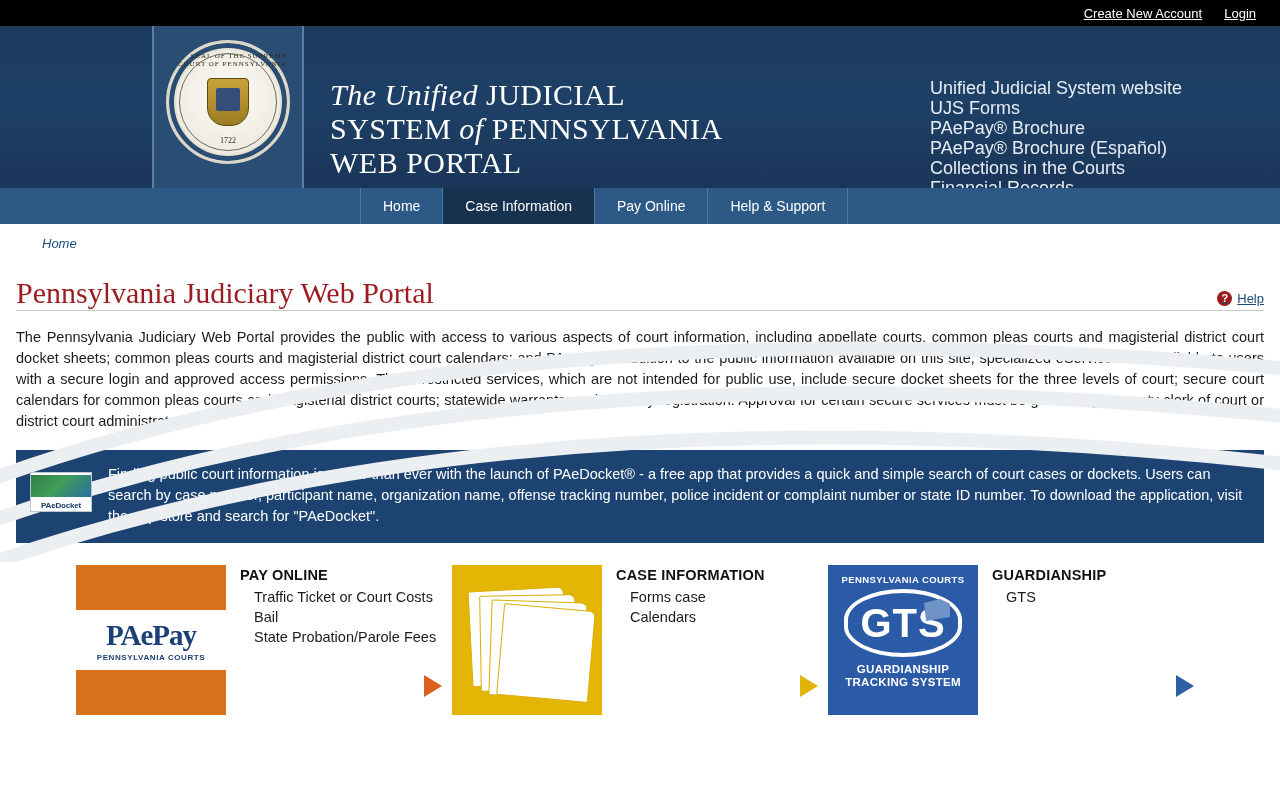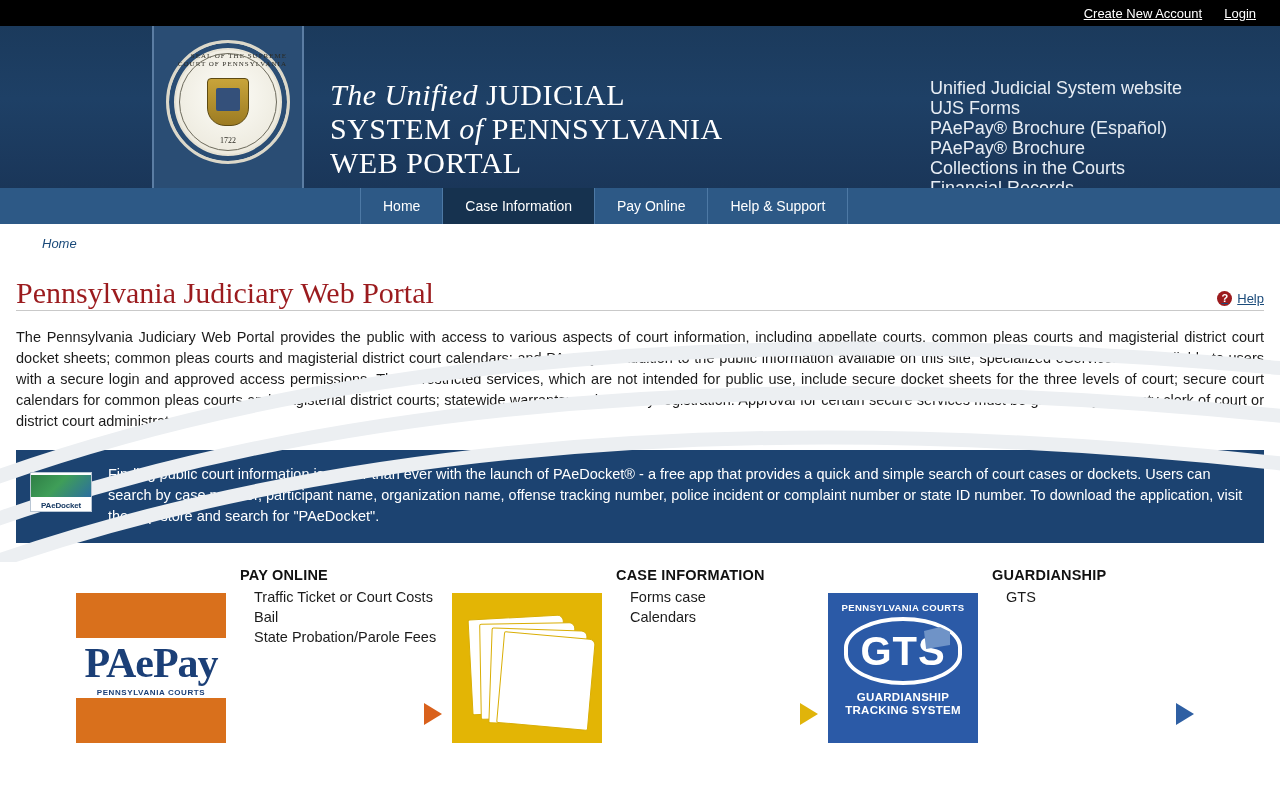--- a/index.html
+++ b/index.html
@@ -282,21 +282,20 @@
     display: flex;
     align-items: flex-start;
     width: 386px;
     position: relative;
   }
   .tile-graphic {
     width: 150px;
     height: 150px;
     flex: 0 0 auto;
     position: relative;
-    margin-top: 28px;
   }
   .tile-body {
     padding-left: 14px;
     padding-top: 2px;
   }
   .tile-title {
     font-size: 14.5px;
     font-weight: bold;
     color: #111111;
     letter-spacing: 0.2px;
@@ -336,21 +335,21 @@
   .paepay .bar-top { top: 0; }
   .paepay .bar-bot { bottom: 0; }
   .paepay .mid {
     position: absolute; left: 0; top: 45px; width: 150px; height: 60px;
     background: #ffffff;
     display: flex; flex-direction: column;
     align-items: center; justify-content: center;
   }
   .paepay .logo-main {
     font-family: "Liberation Serif", serif;
-    font-size: 42px;
+    font-size: 29px;
     font-weight: bold;
     color: #1b3f77;
     letter-spacing: -1px;
   }
   .paepay .logo-sub {
     font-size: 8px;
     font-weight: bold;
     color: #1b3f77;
     letter-spacing: 0.6px;
     margin-top: 1px;
@@ -452,22 +451,22 @@
       <span>SYSTEM</span>
       <span class="it">of</span>
       <span>PENNSYLVANIA</span>
     </div>
     <div>WEB PORTAL</div>
   </div>
 
   <div class="header-links">
     <a>Unified Judicial System website</a>
     <a>UJS Forms</a>
+    <a>PAePay® Brochure</a>
     <a>PAePay® Brochure (Español)</a>
-    <a>PAePay® Brochure</a>
     <a>Collections in the Courts</a>
     <a>Financial Records</a>
   </div>
 </div>
 
 <div class="nav">
   <div class="nav-item">Home</div>
   <div class="nav-item active">Case Information</div>
   <div class="nav-item">Pay Online</div>
   <div class="nav-item">Help &amp; Support</div>

